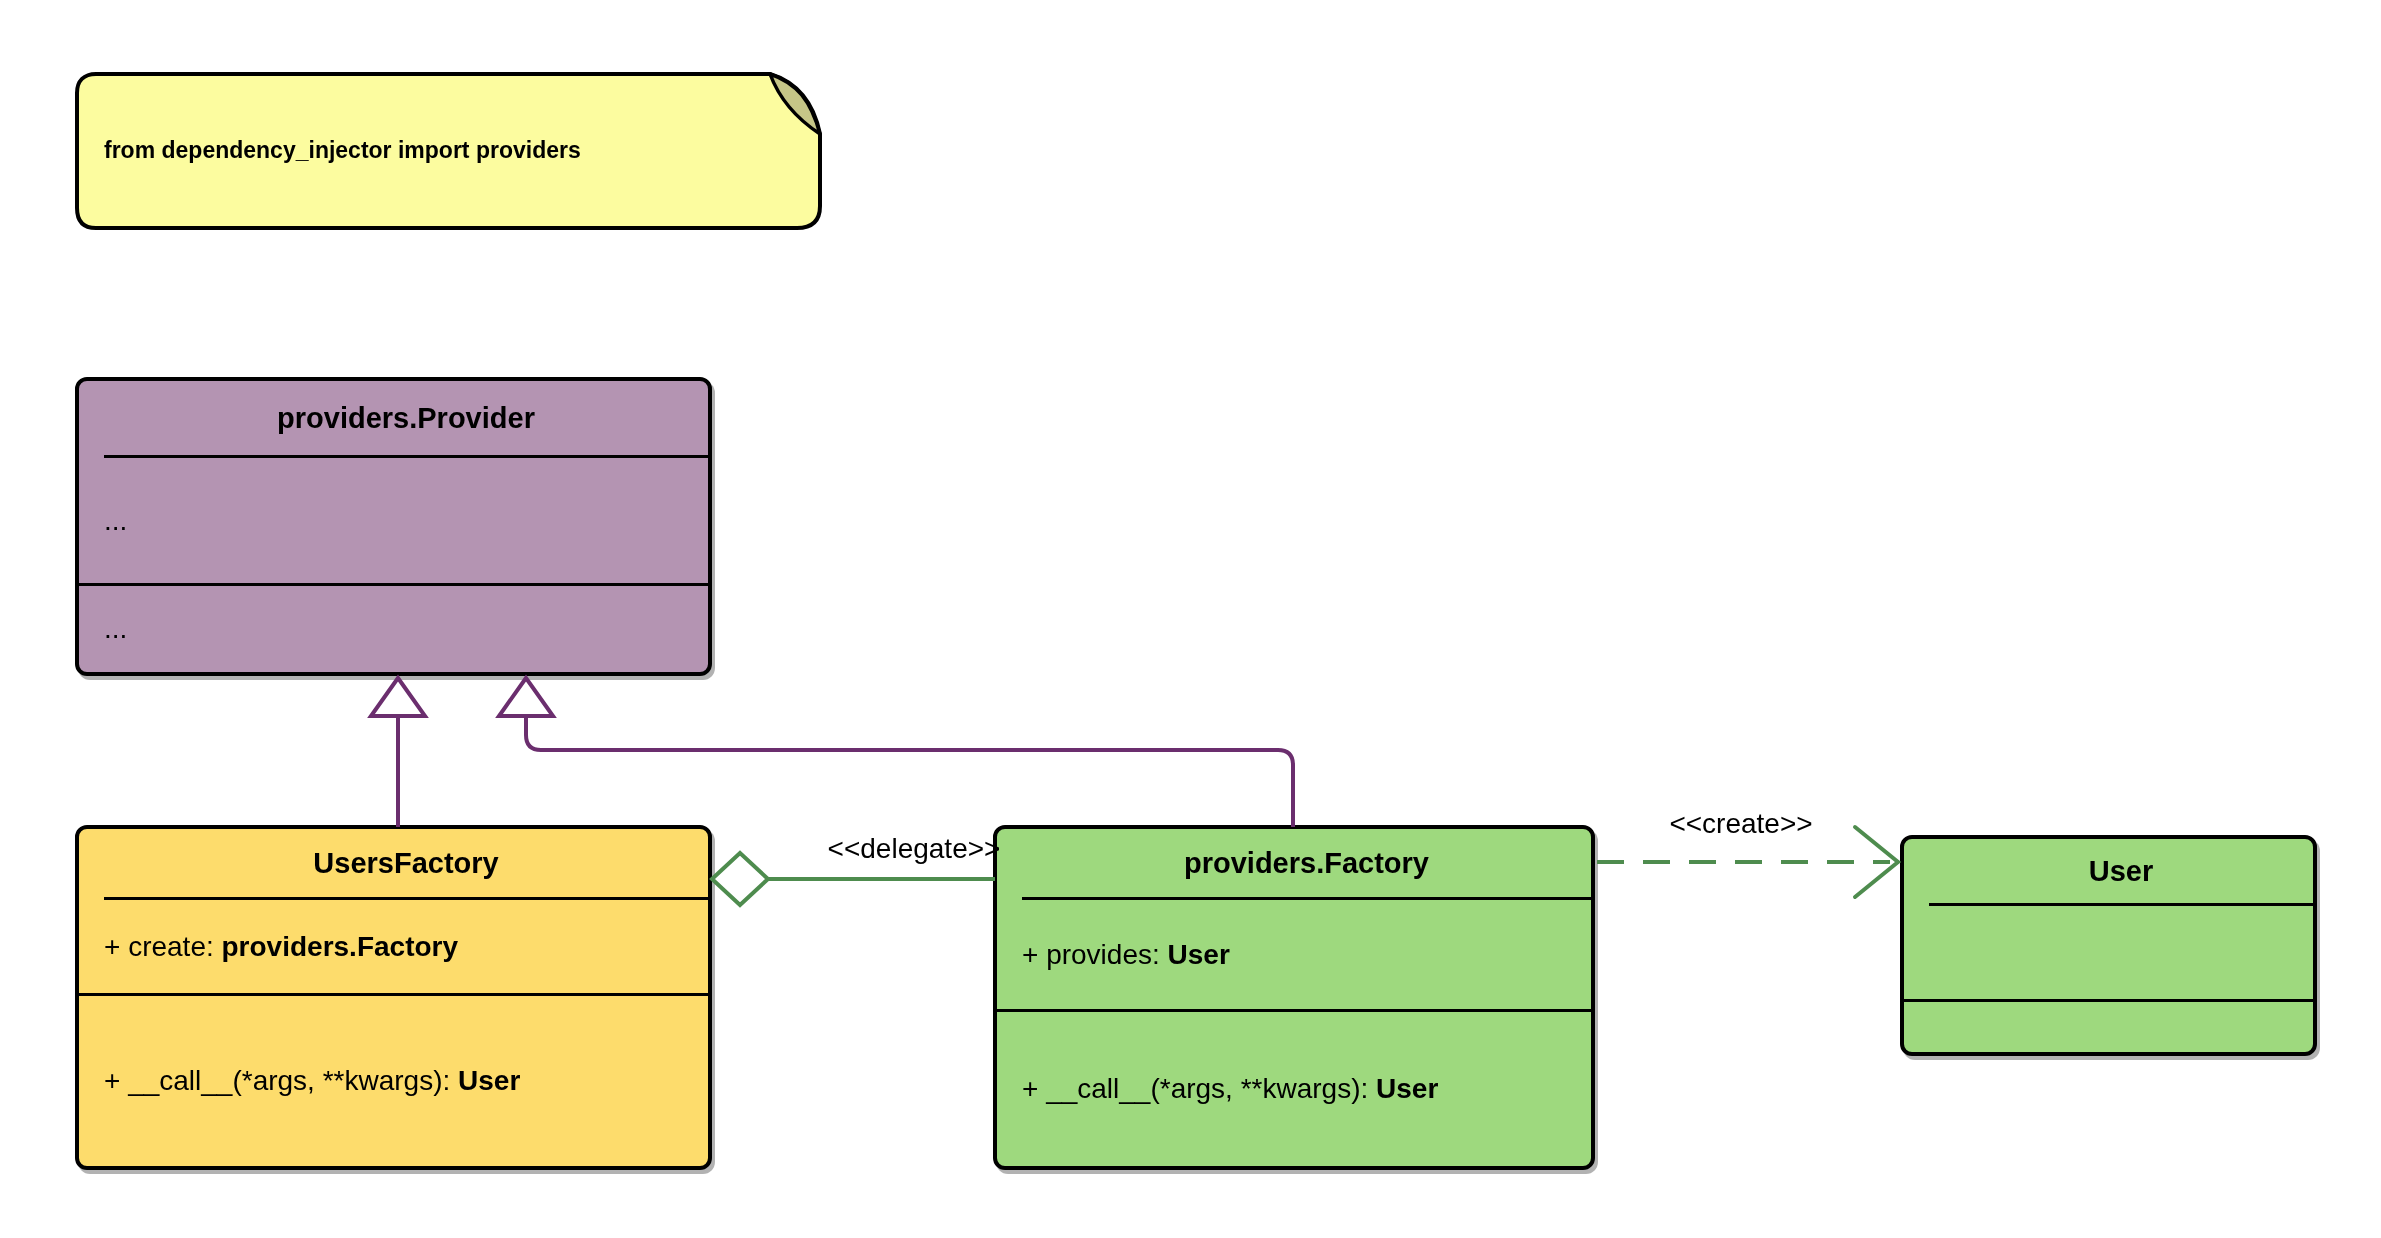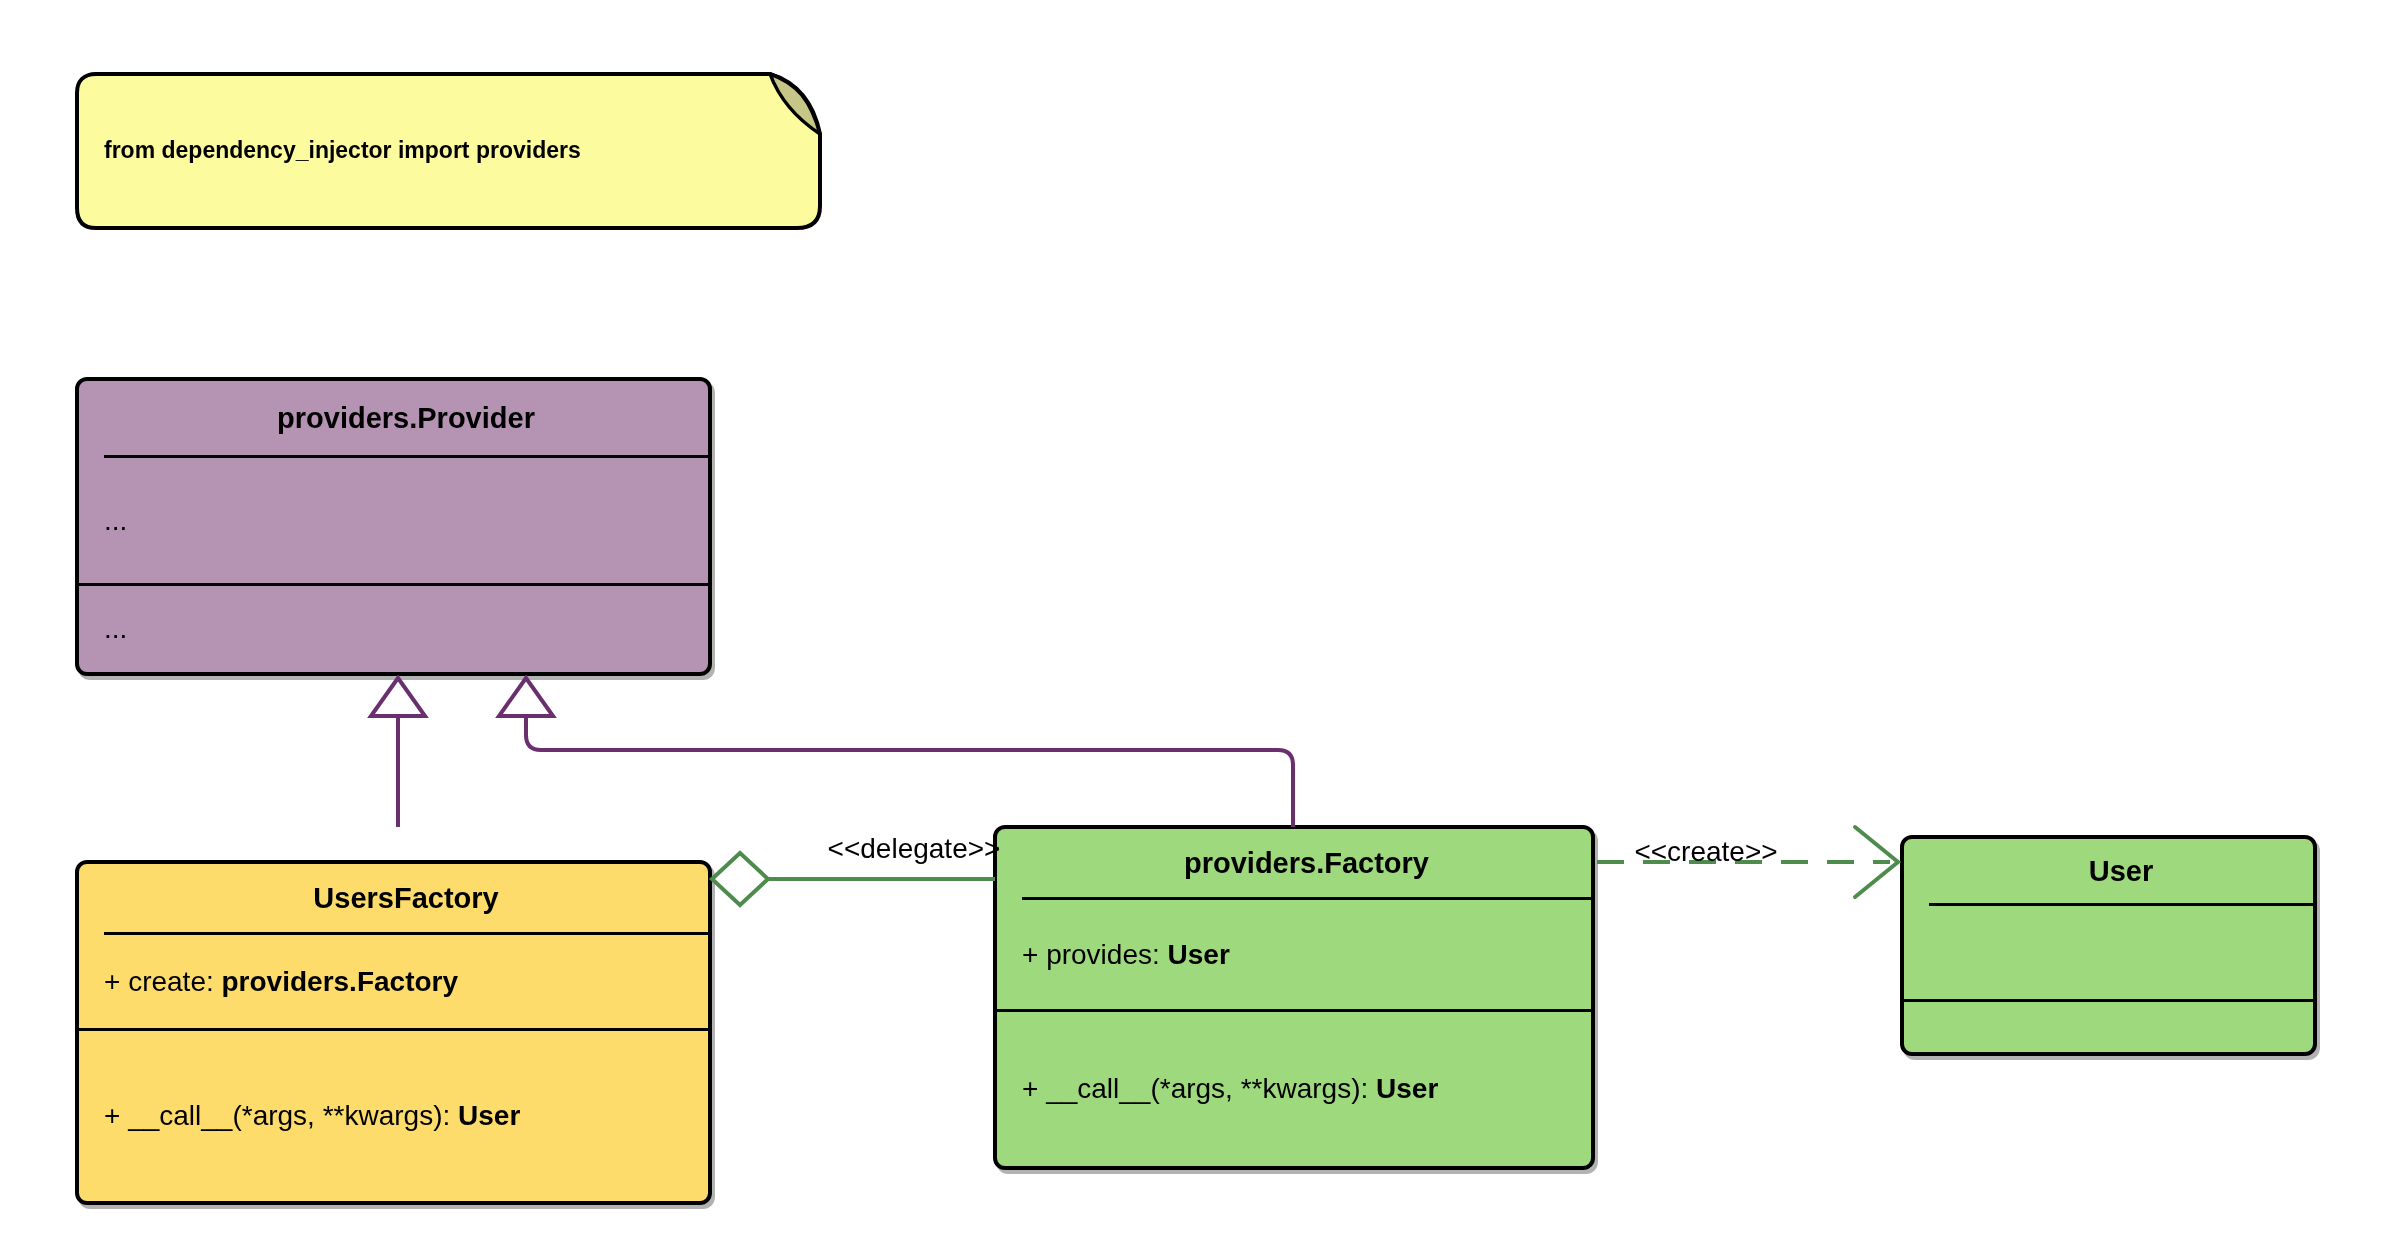--- a/index.html
+++ b/index.html
@@ -72,21 +72,21 @@
   <div class="uml-class" style="left: 75px; top: 377px; width: 637px; height: 299px; background-color: rgb(180, 148, 178);">
     <div class="uml-title" style="height:74px">providers.Provider</div>
     <div class="uml-section mid" style="height:128px">
       <span><span>...</span><span class="b"></span></span>
     </div>
     <div class="uml-section last">
       <span><span>...</span><span class="b"></span></span>
     </div>
   </div>
 
-  <div class="uml-class" style="left: 75px; top: 860px; width: 637px; height: 345px; background-color: rgb(253, 220, 108);">
+  <div class="uml-class" style="left: 75px; top: 825px; width: 637px; height: 345px; background-color: rgb(253, 220, 108);">
     <div class="uml-title" style="height:68px">UsersFactory</div>
     <div class="uml-section mid" style="height:96px">
       <span><span>+ create: </span><span class="b">providers.Factory</span></span>
     </div>
     <div class="uml-section last">
       <span><span>+ __call__(*args, **kwargs): </span><span class="b">User</span></span>
     </div>
   </div>
 
   <div class="uml-class" style="left: 993px; top: 825px; width: 602px; height: 345px; background-color: rgb(158, 217, 126);">
@@ -123,15 +123,15 @@
     <line x1="768" y1="879" x2="995" y2="879" stroke-width="4" stroke="#4E8C4E"></line>
     <polygon points="712,879 740,853 768,879 740,905" fill="#ffffff" stroke-width="4" stroke-linejoin="miter" stroke="#4E8C4E"></polygon>
 
     <line x1="1597" y1="862" x2="1890" y2="862" stroke-dasharray="27 19" stroke-width="4" stroke="#4E8C4E"></line>
     <path d="M 1855 827 L 1898 862 L 1855 897" fill="none" stroke-width="4" stroke-linecap="round" stroke="#4E8C4E"></path>
   </svg>
 
   <div class="note-text">from dependency_injector import providers</div>
 
   <div class="rel-label" style="left:799px; top:833px; width:230px;">&lt;&lt;delegate&gt;&gt;</div>
-  <div class="rel-label" style="left:1596px; top:808px; width:220px;margin-top:28px;">&lt;&lt;create&gt;&gt;</div>
+  <div class="rel-label" style="left:1631px; top:808px; width:220px;">&lt;&lt;create&gt;&gt;</div>
 
 </div>
 
 </body></html>

